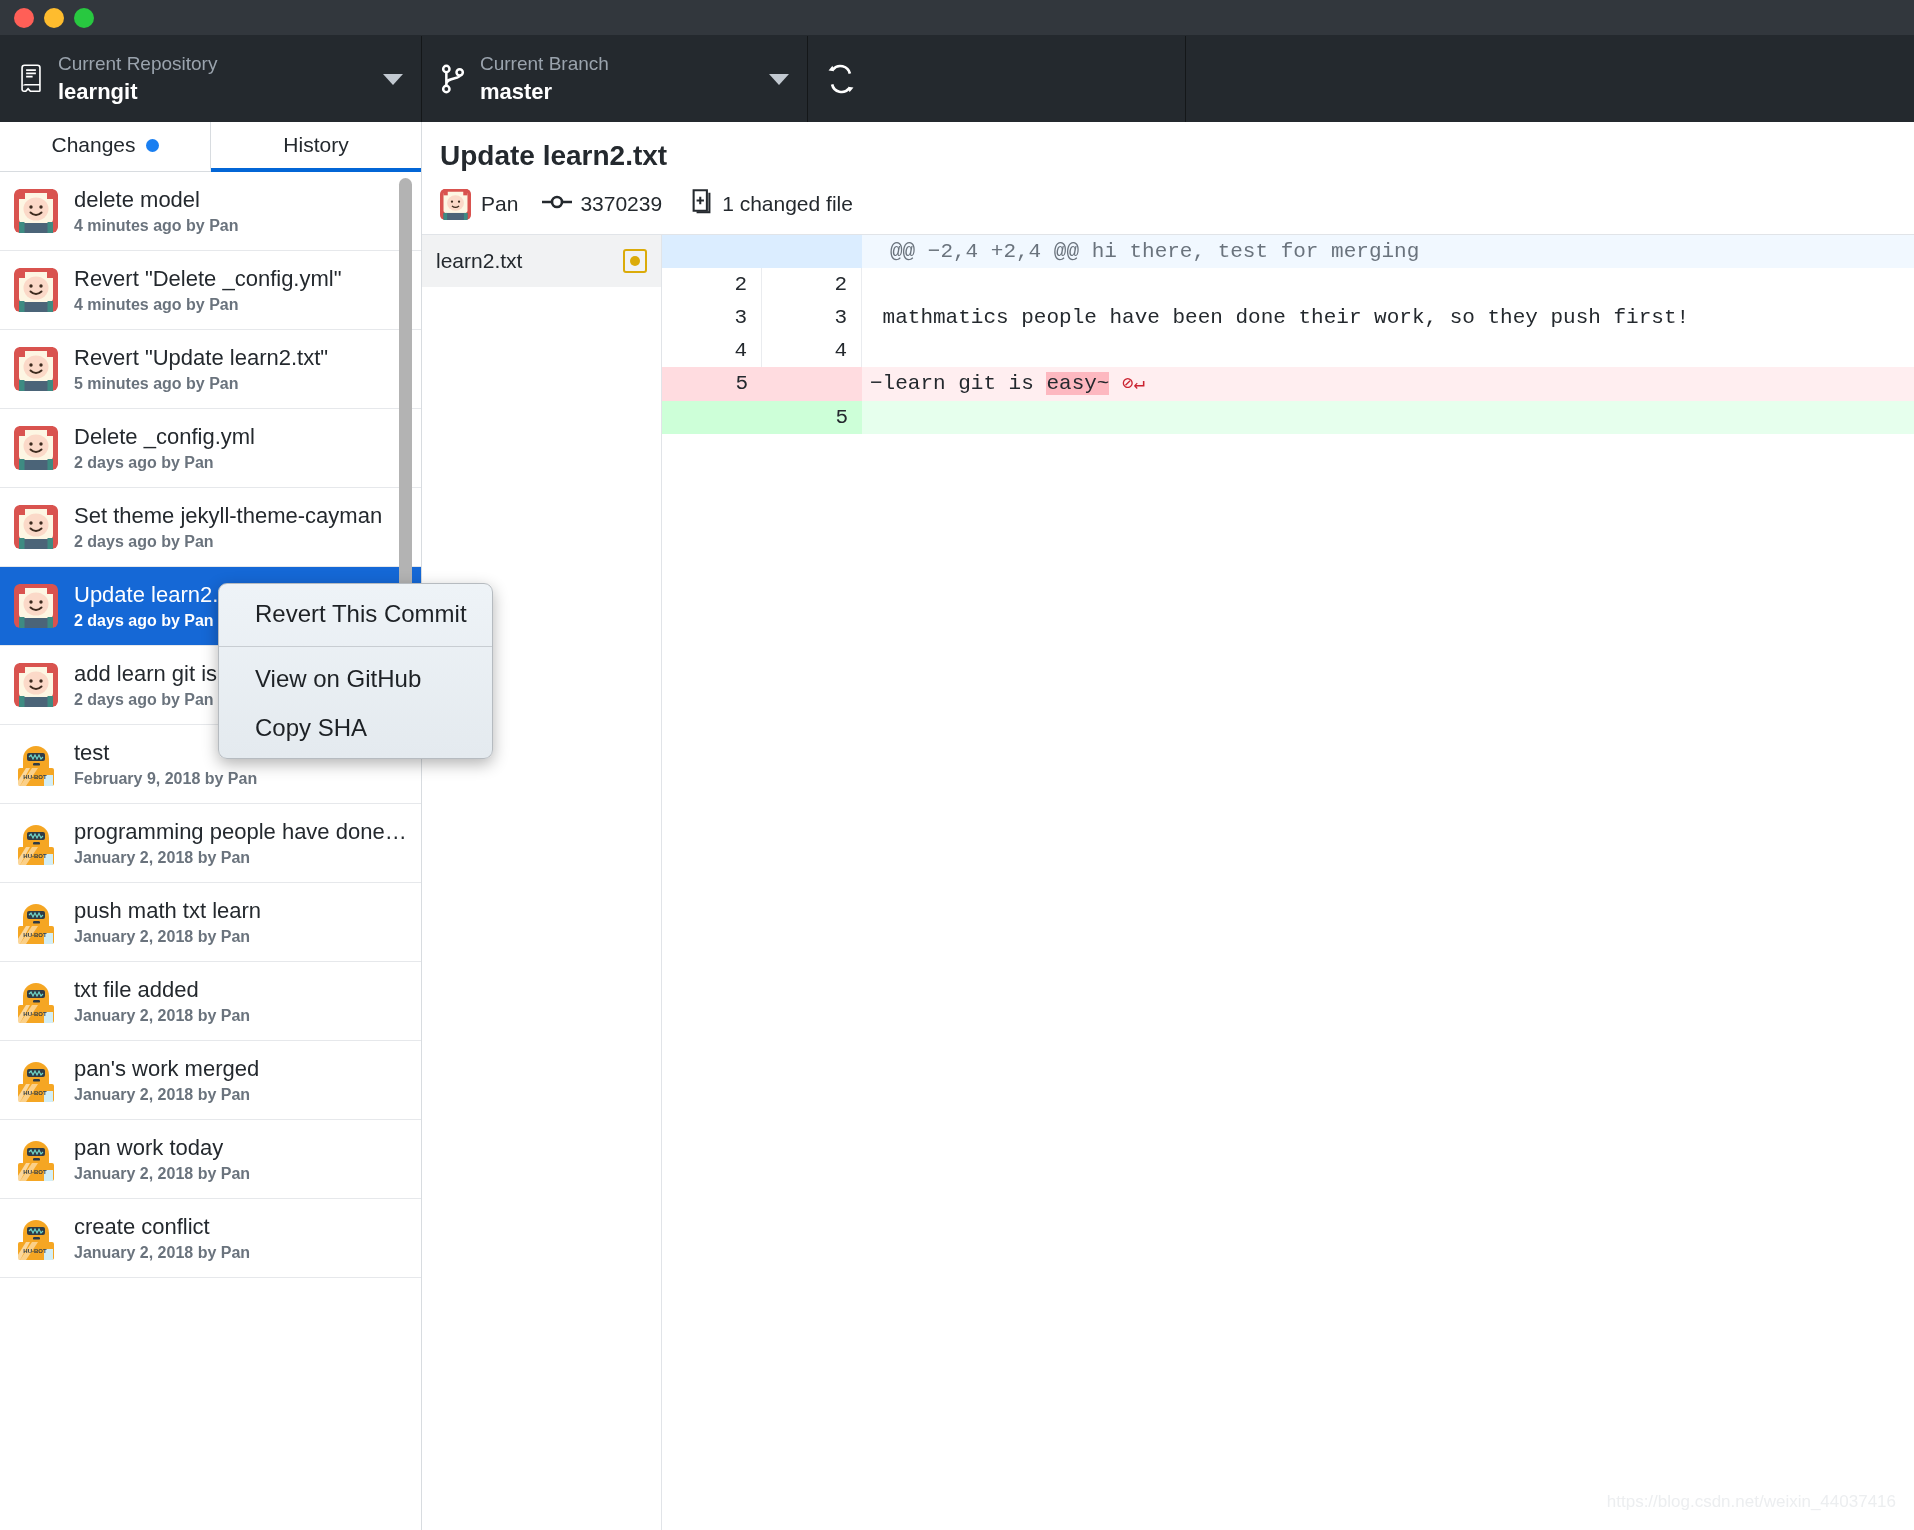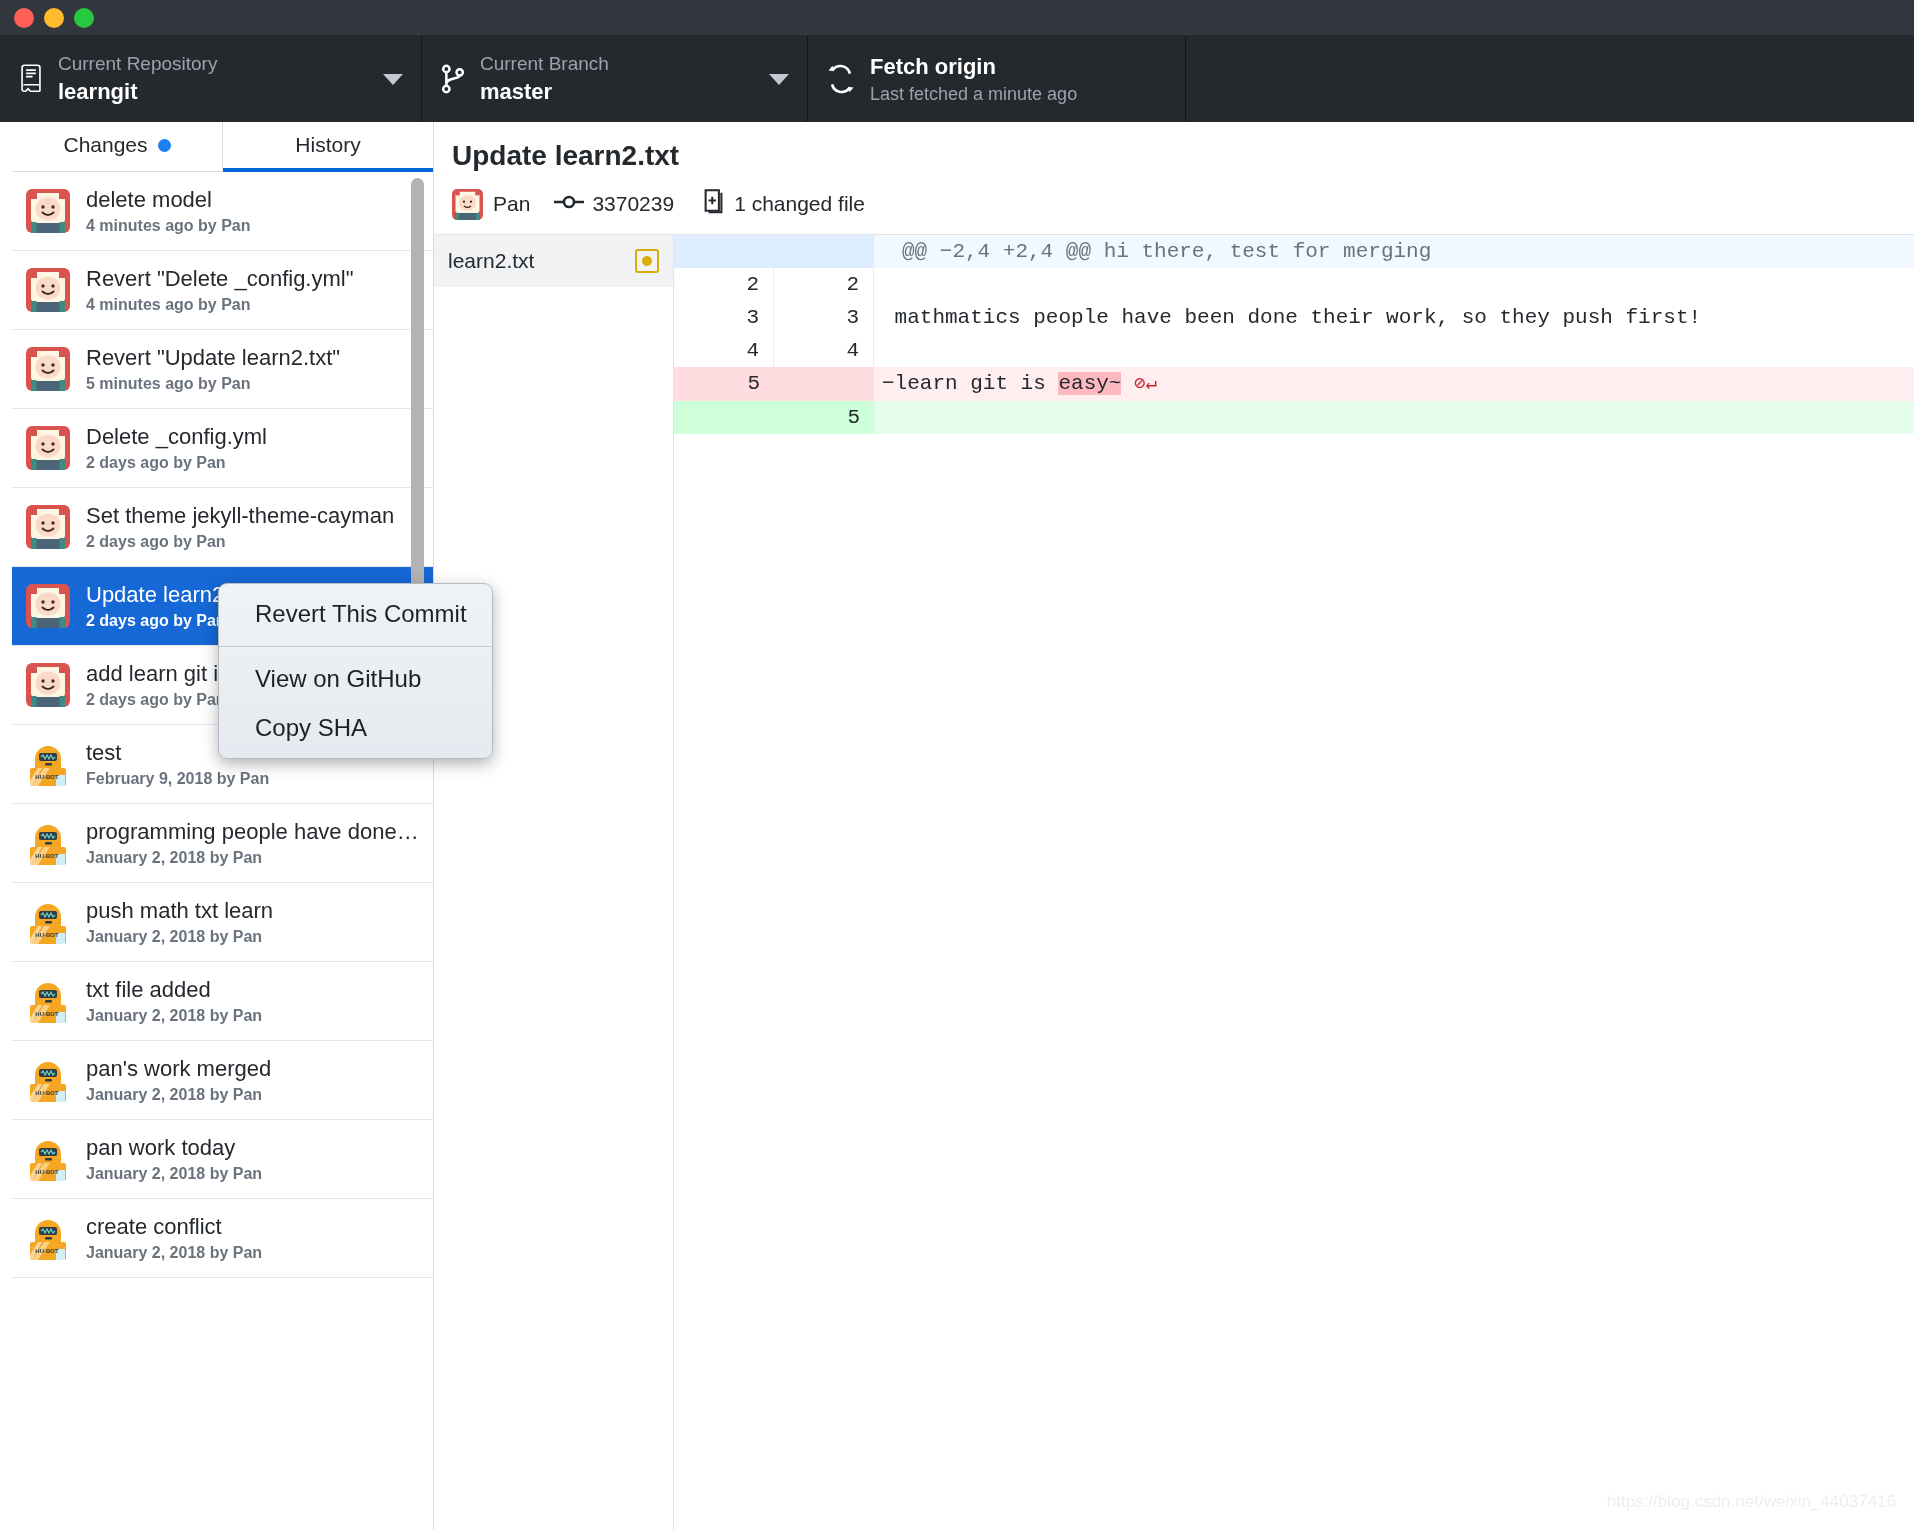--- a/index.html
+++ b/index.html
@@ -47,21 +47,21 @@
   .tb-value { font-size: 22px; color: #fff; font-weight: bold; line-height: 1.35; white-space: nowrap; overflow: hidden; text-overflow: ellipsis; }
   .tb-sub { font-size: 18px; color: #9aa3ad; line-height: 1.35; white-space: nowrap; }
   .caret {
     width: 0; height: 0; border-left: 10px solid transparent;
     border-right: 10px solid transparent; border-top: 11px solid #c2c9d1;
     flex: 0 0 auto;
   }
   .tb-icon { flex: 0 0 auto; display: flex; align-items: center; }
 
   
-  .body { flex: 1; display: flex; min-height: 0; background: #fff; padding-left: 12px; }
+  .body { flex: 1; display: flex; min-height: 0; background: #fff; }
 
   
   .sidebar {
     width: 422px; flex: 0 0 422px;
     border-right: 1px solid #d8dce0;
     display: flex; flex-direction: column;
     background: #fff; position: relative;
   }
   .tabs { display: flex; height: 50px; flex: 0 0 50px; border-bottom: 1px solid #d8dce0; }
   .tab {
@@ -210,24 +210,20 @@
 
     <div class="tb-cell tb-fetch">
       <span class="tb-icon">
         <svg width="30" height="32" viewBox="0 0 16 18">
             <g fill="none" stroke="#fff" stroke-width="1.5">
               <path d="M13 6a5.5 5.5 0 0 0-9.6-2.3"></path>
               <path d="M3 12a5.5 5.5 0 0 0 9.6 2.3"></path>
             </g>
             <path fill="#fff" d="M3.2 1.6l.9 3.1-3.1-.5zM12.8 16.4l-.9-3.1 3.1.5z"></path>
           </svg>
-      </span>
-      <span class="tb-txt">
-        <span class="tb-value">Fetch origin</span>
-        <span class="tb-sub">Last fetched a minute ago</span>
       </span>
     </div>
 
     <div class="tb-cell tb-rest"></div>
   </div>
 
   <div class="body">
 
     <div class="sidebar">
 

